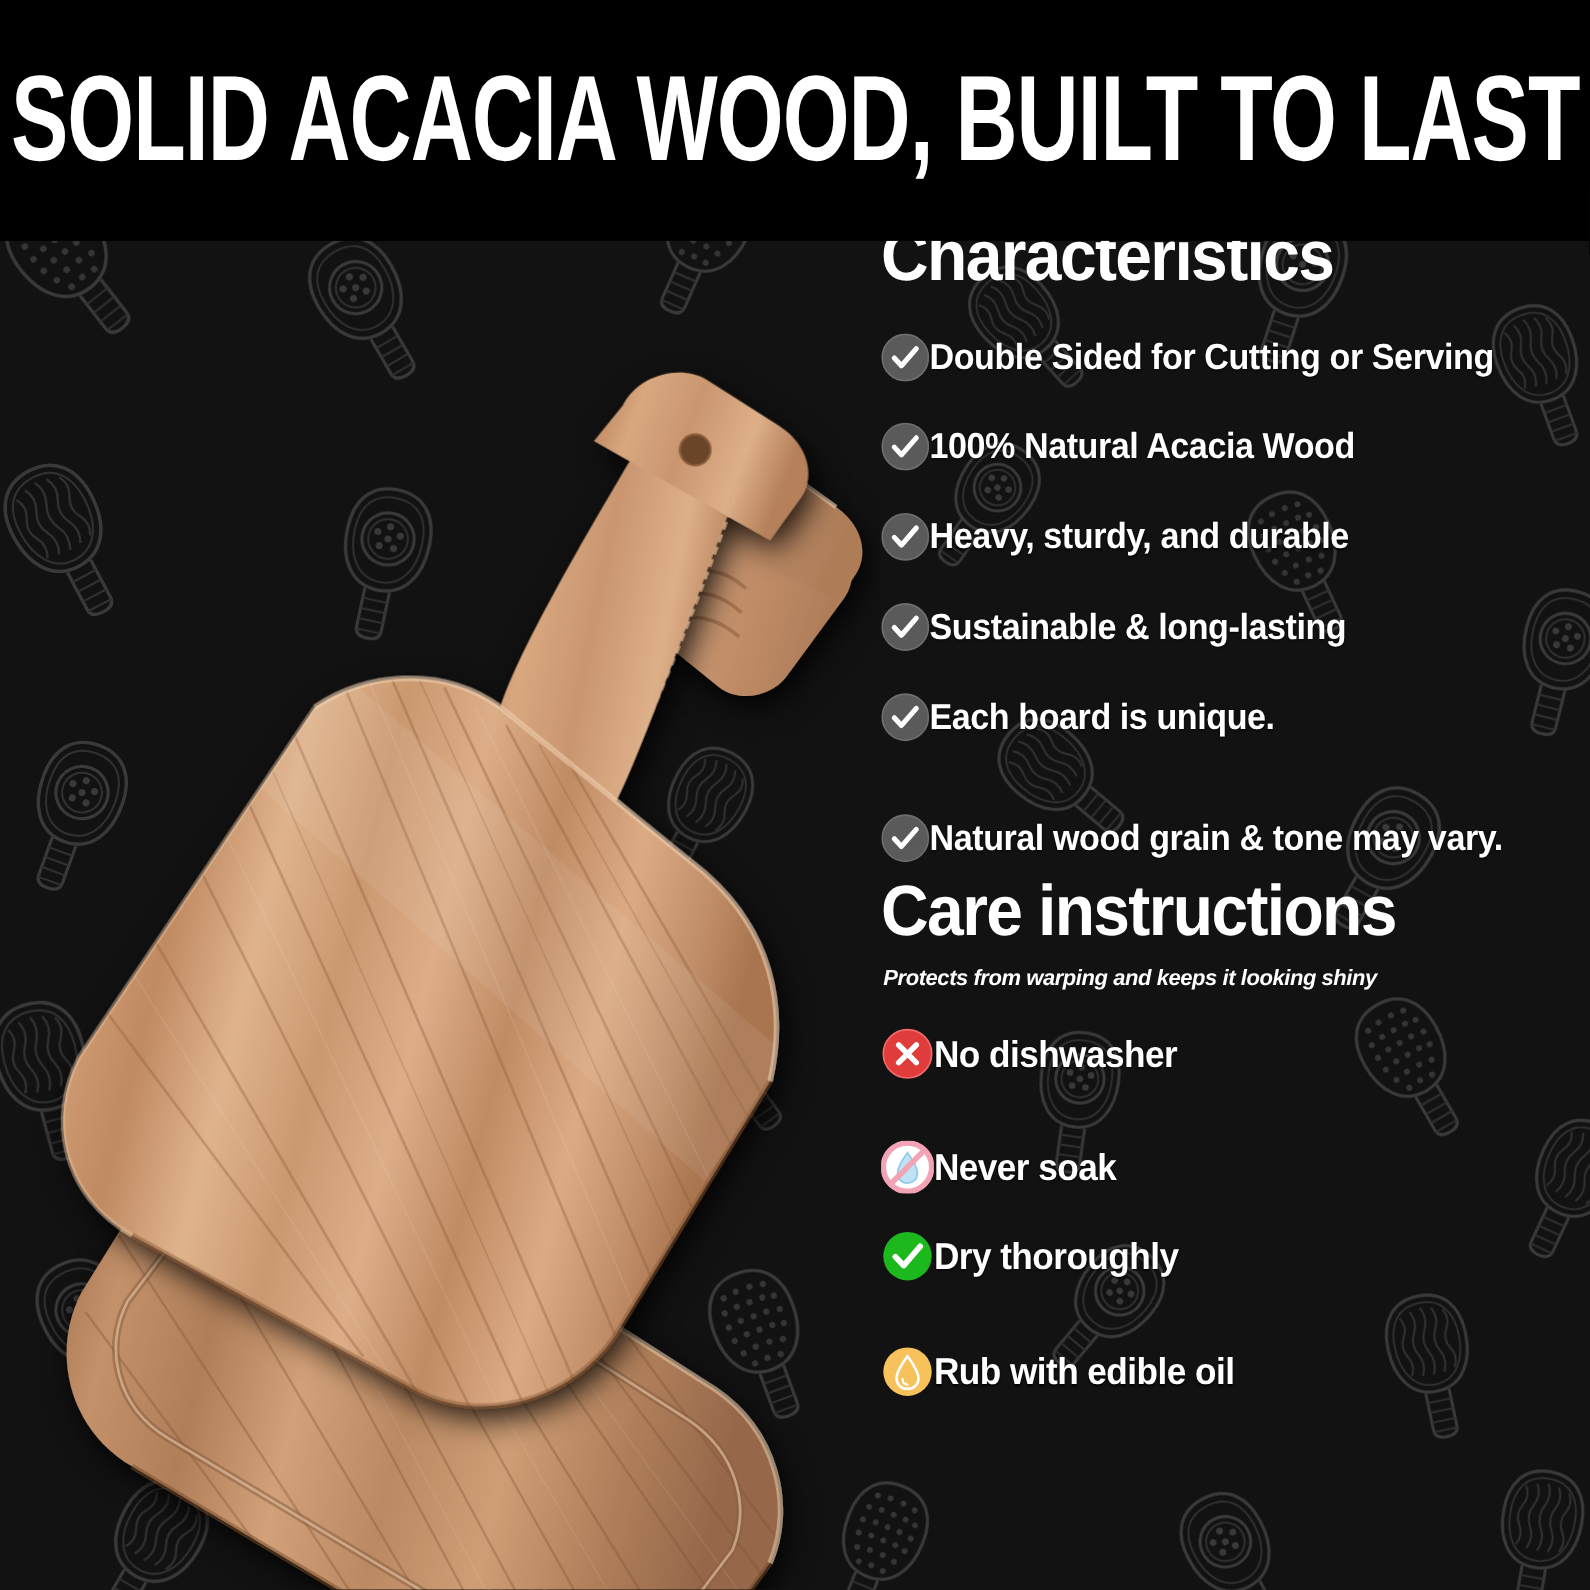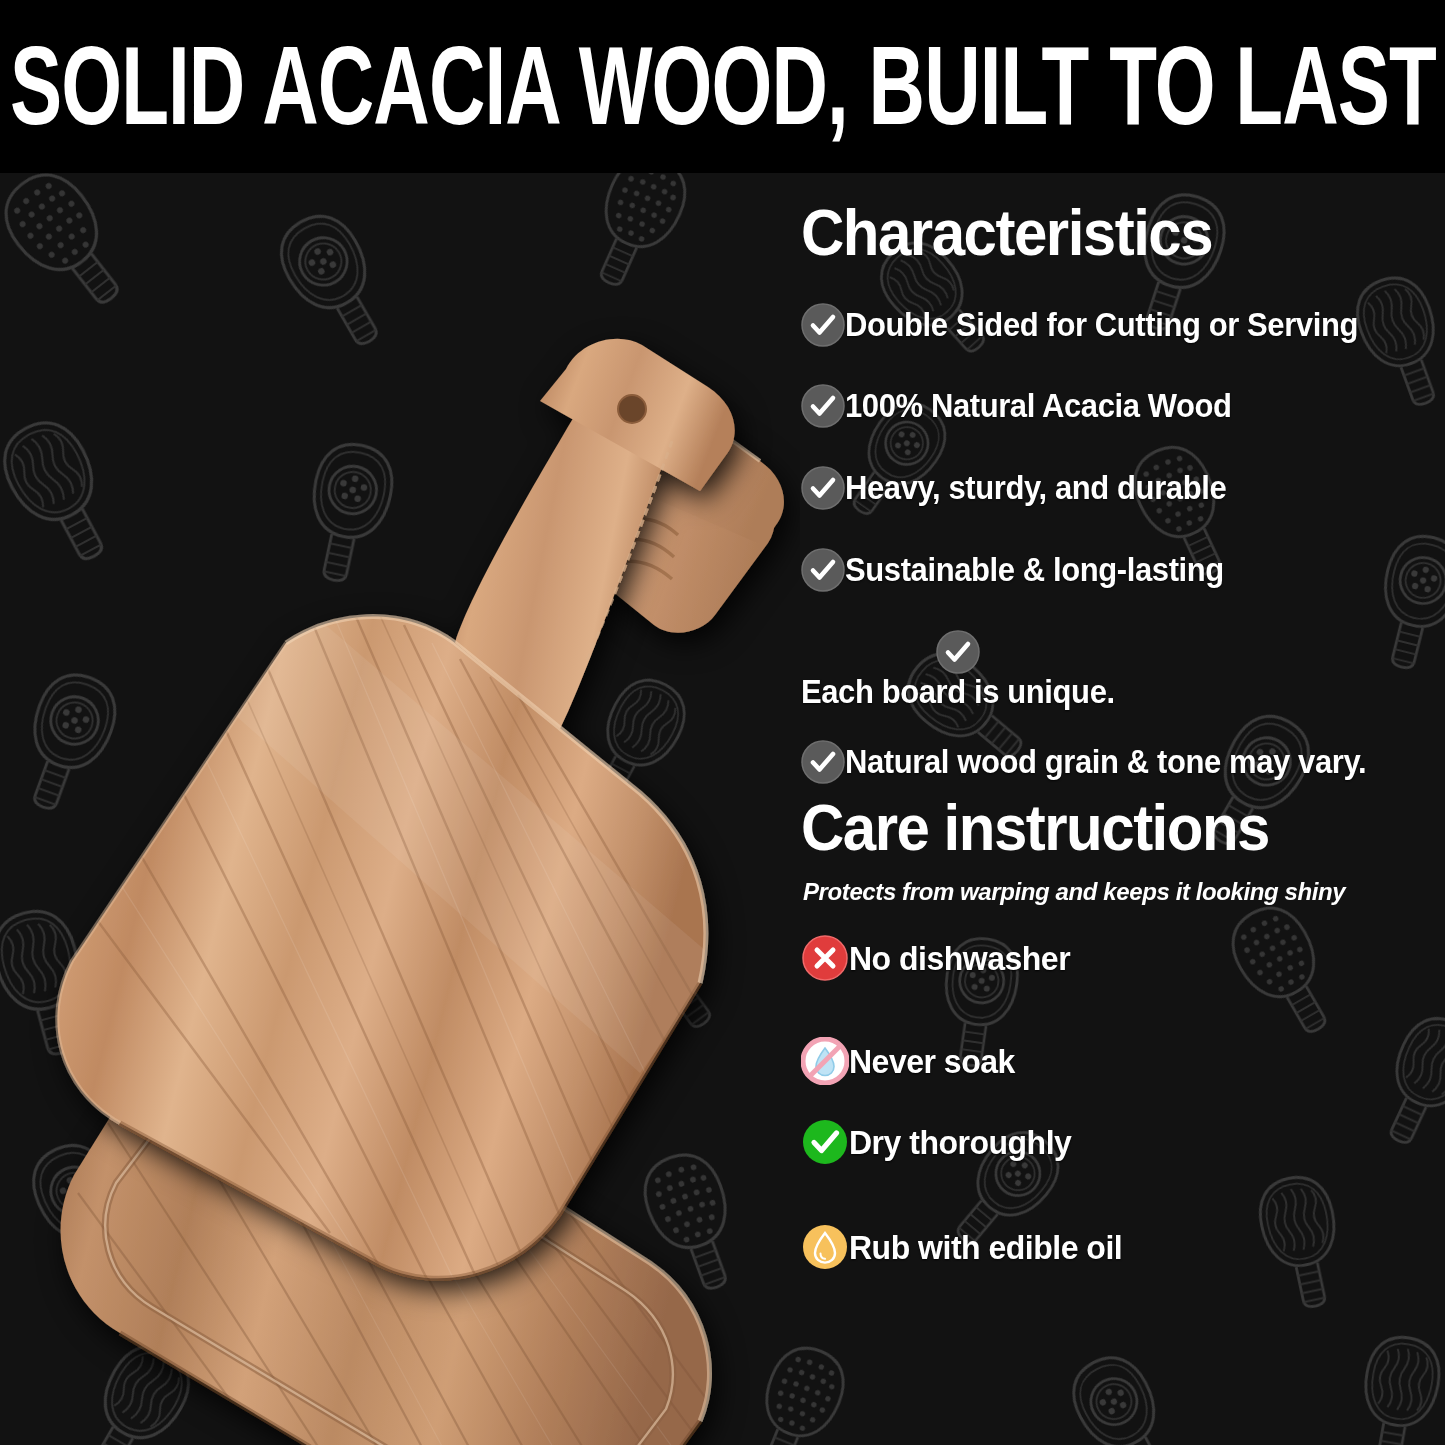--- a/index.html
+++ b/index.html
@@ -6,23 +6,23 @@
   html,body { background:#000; }
   body {
     width:1445px; height:1445px;
     font-family:"Liberation Sans", sans-serif;
     overflow:hidden; position:relative;
   }
   #page { position:relative; width:1445px; height:1445px; background:#000; overflow:hidden; }
 
   
   #header {
-    position:absolute; left:0; top:0; width:1445px; height:173px;
+    position:absolute; left:0; top:0; width:1445px; height:219px;
     background:#000000; z-index:40;
-    display:flex; align-items:center; justify-content:center;border-radius:31px;
+    display:flex; align-items:center; justify-content:center;
   }
   #header-title {
     color:#ffffff;
     font-family:"Liberation Sans Narrow","Liberation Sans", sans-serif;
     font-weight:bold; font-size:85px; line-height:0.95;
     letter-spacing:-1px;
     transform:scaleX(0.92) scaleY(1.30);
     transform-origin:center center;
     white-space:nowrap;
     text-align:center;
@@ -48,21 +48,21 @@
   }
   .section-heading {
     color:#ffffff; font-weight:bold;
     font-size:60px; line-height:1;
     letter-spacing:-1.5px;
     white-space:nowrap;
     transform:scaleY(1.08); transform-origin:left center;
   }
   .section-sub {
     color:#ffffff; font-style:italic; font-weight:bold;
-    font-size:24px; letter-spacing:-0.4px; white-space:nowrap;
+    font-size:20px; letter-spacing:-0.4px; white-space:nowrap;
   }
   .list-row {
     position:absolute; display:flex; align-items:center; 
     left:6px;
   }
   .row-label {
     color:#ffffff; font-weight:bold; font-size:31px;
     letter-spacing:-0.4px; white-space:nowrap;
     transform:scaleY(1.06); transform-origin:left center;
     text-shadow:0 1px 2px rgba(0,0,0,0.8);
@@ -390,21 +390,21 @@
 
     <div class="list-row" style="top:375px;">
       <svg class="badge" viewBox="0 0 44 44">
         <circle cx="22" cy="22" r="21" fill="#5a5a5a"></circle>
         <circle cx="22" cy="22" r="21" fill="none" stroke="#6e6e6e" stroke-width="1.5"></circle>
         <path d="M12 22.5 l6.5 7 L32 14" fill="none" stroke="#fff" stroke-width="4.6" stroke-linecap="round" stroke-linejoin="round"></path>
       </svg>
       <span class="row-label">Sustainable &amp; long-lasting</span>
     </div>
 
-    <div class="list-row" style="top:457px;flex-direction:column;">
+    <div class="list-row" style="top:457px;">
       <svg class="badge" viewBox="0 0 44 44">
         <circle cx="22" cy="22" r="21" fill="#5a5a5a"></circle>
         <circle cx="22" cy="22" r="21" fill="none" stroke="#6e6e6e" stroke-width="1.5"></circle>
         <path d="M12 22.5 l6.5 7 L32 14" fill="none" stroke="#fff" stroke-width="4.6" stroke-linecap="round" stroke-linejoin="round"></path>
       </svg>
       <span class="row-label">Each board is unique.</span>
     </div>
 
     <div class="list-row" style="top:567px;">
       <svg class="badge" viewBox="0 0 44 44">

